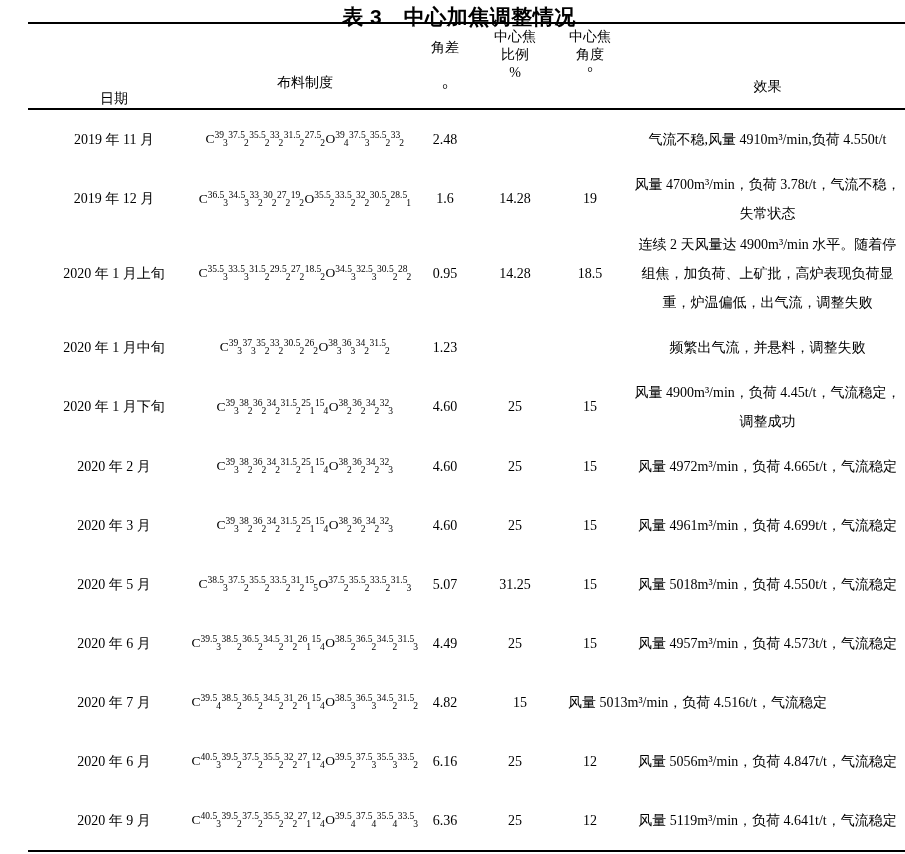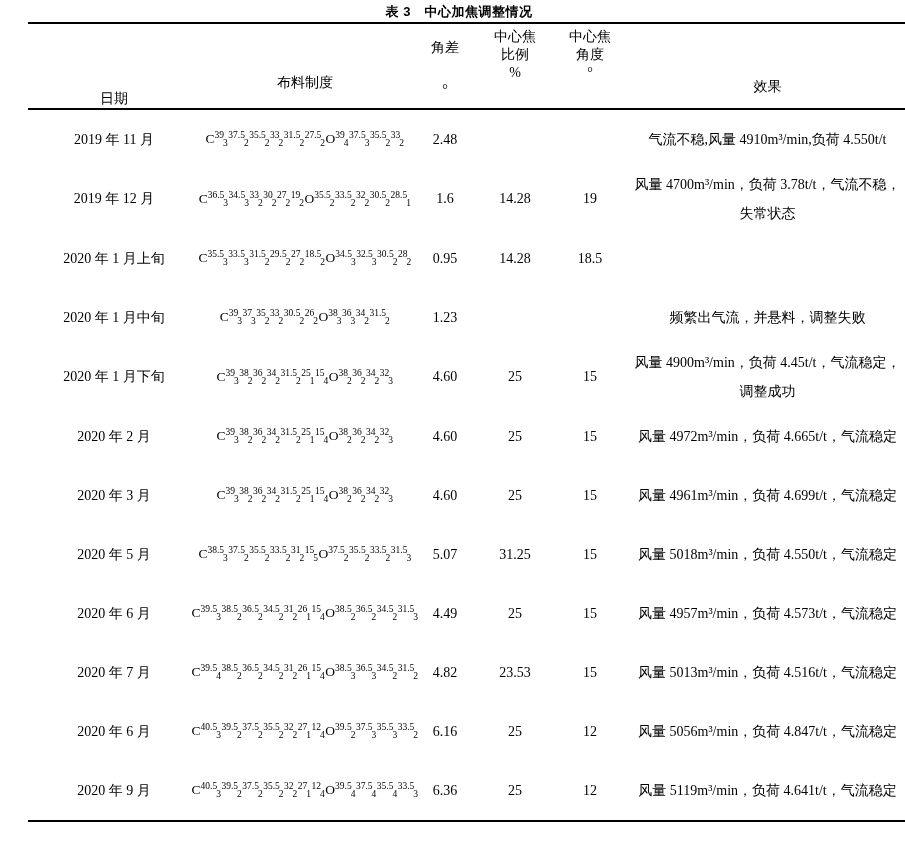--- a/index.html
+++ b/index.html
@@ -5,21 +5,21 @@
   html,body{margin:0;padding:0;}
   body{
     width:905px;height:854px;background:#ffffff;color:#000;
     font-family:"Liberation Serif","DejaVu Serif",serif;
     -webkit-font-smoothing:antialiased;
     overflow:hidden;
   }
   .doc-title{
     height:19px;padding-top:3px;text-align:center;
     font-family:"Liberation Sans","DejaVu Sans",sans-serif;
-    font-weight:bold;font-size:13px;letter-spacing:.5px;margin-left:13px;
+    font-weight:bold;font-size:21px;letter-spacing:.5px;margin-left:13px;
   }
   .tbl{margin-left:28px;width:877px;}
   .thead{
     display:flex;border-top:2px solid #000;border-bottom:2px solid #000;
     height:84px;font-size:14px;
   }
   .tbody{border-bottom:2px solid #000;}
   
   .col-date{width:172px;}
   .col-burden{width:210px;}
@@ -108,20 +108,21 @@
       </div>
       <div class="row">
         <div class="cell col-date">2020 年 1 月上旬</div>
         <div class="cell col-burden burden-cell">
           <div class="formula"><span class="f-base">C</span><span class="sp">35.5</span><span class="sb">3</span><span class="sp">33.5</span><span class="sb">3</span><span class="sp">31.5</span><span class="sb">2</span><span class="sp">29.5</span><span class="sb">2</span><span class="sp">27</span><span class="sb">2</span><span class="sp">18.5</span><span class="sb">2</span></div>
           <div class="formula"><span class="f-base">O</span><span class="sp">34.5</span><span class="sb">3</span><span class="sp">32.5</span><span class="sb">3</span><span class="sp">30.5</span><span class="sb">2</span><span class="sp">28</span><span class="sb">2</span></div>
         </div>
         <div class="cell col-ad">0.95</div>
         <div class="cell col-ratio">14.28</div>
         <div class="cell col-angle">18.5</div>
+        <div class="cell col-effect effect-cell">连续 2 天风量达 4900m³/min 水平。随着停组焦，加负荷、上矿批，高炉表现负荷显重，炉温偏低，出气流，调整失败</div>
       </div>
       <div class="row">
         <div class="cell col-date">2020 年 1 月中旬</div>
         <div class="cell col-burden burden-cell">
           <div class="formula"><span class="f-base">C</span><span class="sp">39</span><span class="sb">3</span><span class="sp">37</span><span class="sb">3</span><span class="sp">35</span><span class="sb">2</span><span class="sp">33</span><span class="sb">2</span><span class="sp">30.5</span><span class="sb">2</span><span class="sp">26</span><span class="sb">2</span></div>
           <div class="formula"><span class="f-base">O</span><span class="sp">38</span><span class="sb">3</span><span class="sp">36</span><span class="sb">3</span><span class="sp">34</span><span class="sb">2</span><span class="sp">31.5</span><span class="sb">2</span></div>
         </div>
         <div class="cell col-ad">1.23</div>
         <div class="cell col-ratio"></div>
         <div class="cell col-angle"></div>
@@ -182,21 +183,20 @@
         <div class="cell col-angle">15</div>
         <div class="cell col-effect effect-cell">风量 4957m³/min，负荷 4.573t/t，气流稳定</div>
       </div>
       <div class="row">
         <div class="cell col-date">2020 年 7 月</div>
         <div class="cell col-burden burden-cell">
           <div class="formula"><span class="f-base">C</span><span class="sp">39.5</span><span class="sb">4</span><span class="sp">38.5</span><span class="sb">2</span><span class="sp">36.5</span><span class="sb">2</span><span class="sp">34.5</span><span class="sb">2</span><span class="sp">31</span><span class="sb">2</span><span class="sp">26</span><span class="sb">1</span><span class="sp">15</span><span class="sb">4</span></div>
           <div class="formula"><span class="f-base">O</span><span class="sp">38.5</span><span class="sb">3</span><span class="sp">36.5</span><span class="sb">3</span><span class="sp">34.5</span><span class="sb">2</span><span class="sp">31.5</span><span class="sb">2</span></div>
         </div>
         <div class="cell col-ad">4.82</div>
-        <div class="cell col-ratio">23.53</div>
         <div class="cell col-angle">15</div>
         <div class="cell col-effect effect-cell">风量 5013m³/min，负荷 4.516t/t，气流稳定</div>
       </div>
       <div class="row">
         <div class="cell col-date">2020 年 6 月</div>
         <div class="cell col-burden burden-cell">
           <div class="formula"><span class="f-base">C</span><span class="sp">40.5</span><span class="sb">3</span><span class="sp">39.5</span><span class="sb">2</span><span class="sp">37.5</span><span class="sb">2</span><span class="sp">35.5</span><span class="sb">2</span><span class="sp">32</span><span class="sb">2</span><span class="sp">27</span><span class="sb">1</span><span class="sp">12</span><span class="sb">4</span></div>
           <div class="formula"><span class="f-base">O</span><span class="sp">39.5</span><span class="sb">2</span><span class="sp">37.5</span><span class="sb">3</span><span class="sp">35.5</span><span class="sb">3</span><span class="sp">33.5</span><span class="sb">2</span></div>
         </div>
         <div class="cell col-ad">6.16</div>

